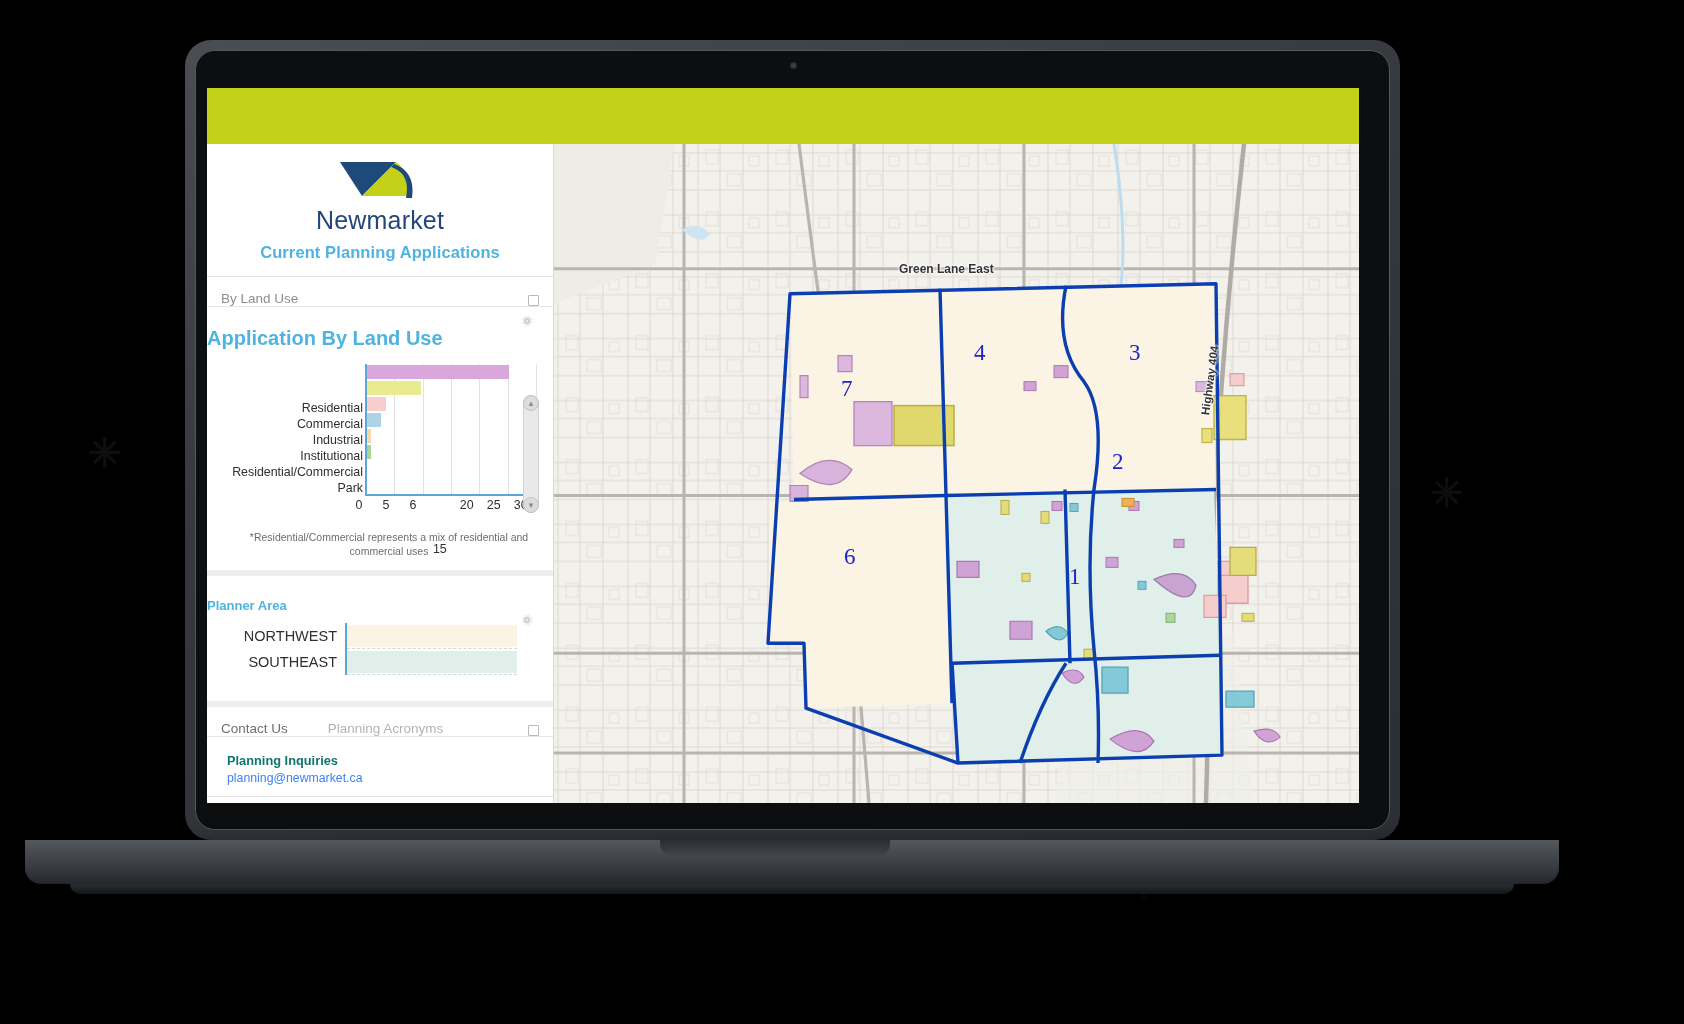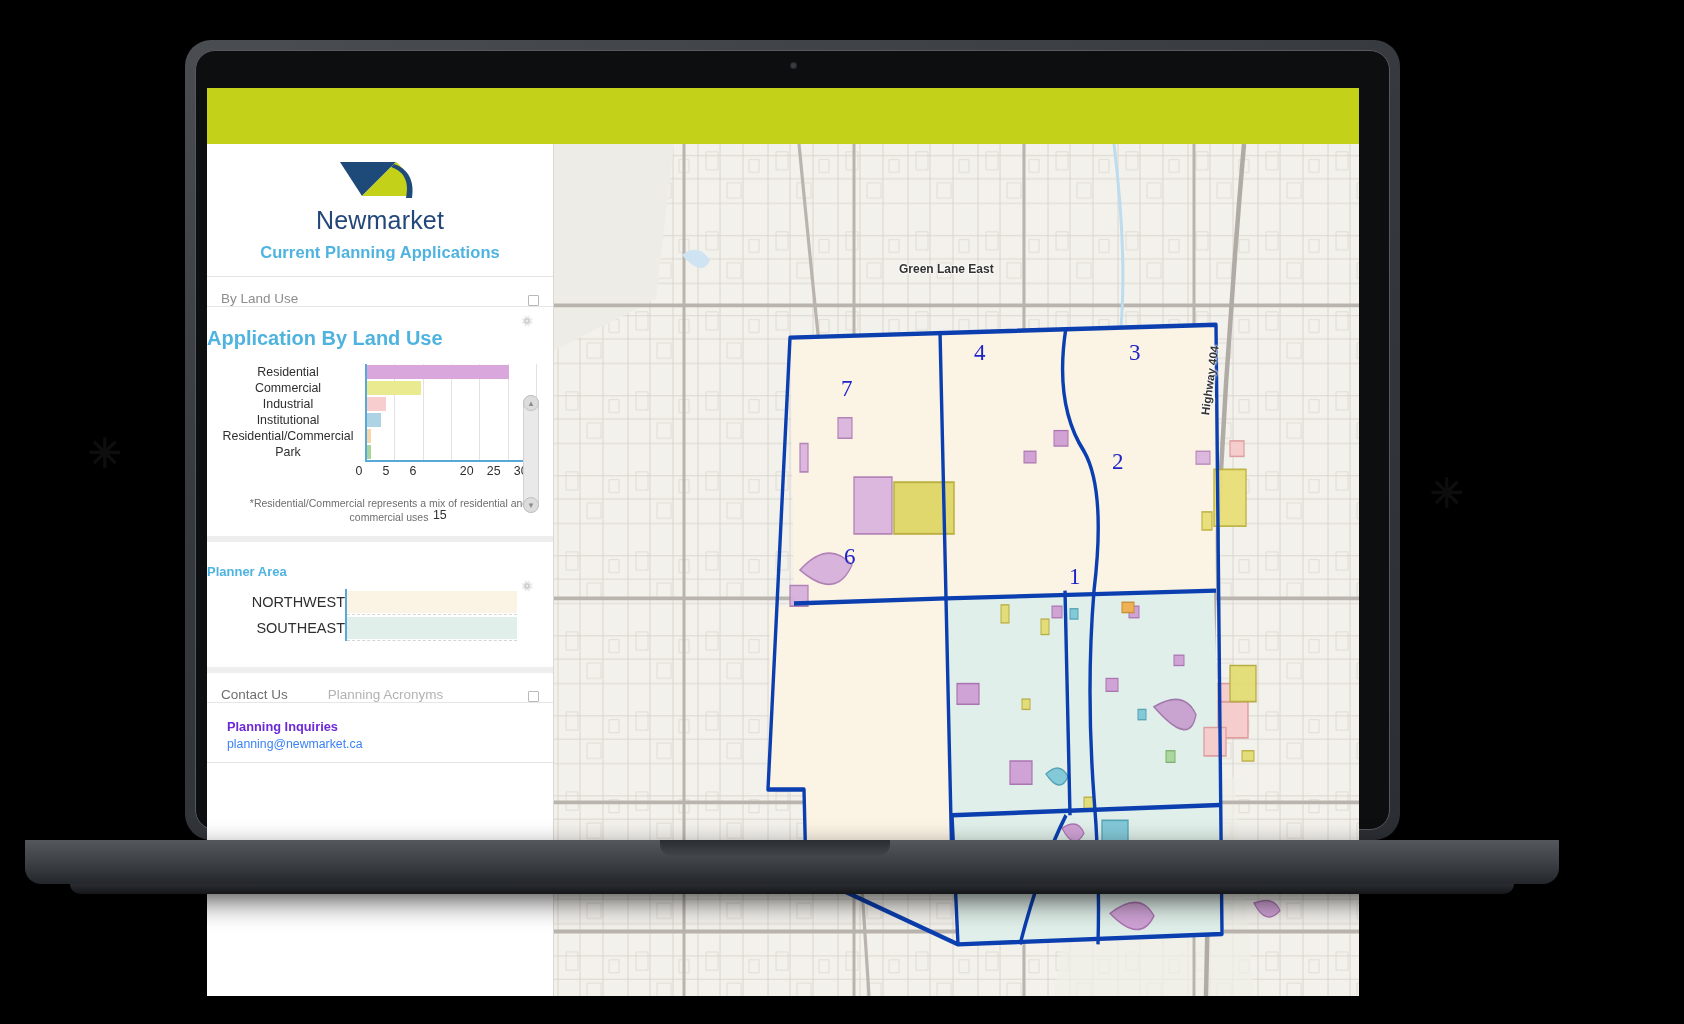--- a/index.html
+++ b/index.html
@@ -23,21 +23,21 @@
   .laptop-inner {
     position: absolute; left: 195px; top: 50px; width: 1195px; height: 780px;
     background:#0d0e10; border-radius: 20px;
     border: 1px solid #55585d;
   }
   .camera {
     position:absolute; left: 790px; top: 62px; width: 7px; height: 7px;
     border-radius:50%; background:#3a3d42; box-shadow: inset 0 0 2px #000;
   }
   .screen {
-    position: absolute; left: 207px; top: 88px; width: 1152px; height: 908px;
+    position: absolute; left: 207px; top: 88px; width: 1152px; height: 715px;
     background: #ffffff; overflow: hidden;
   }
   .laptop-base {
     position:absolute; left: 25px; top: 840px; width: 1534px; height: 44px;
     background: linear-gradient(180deg,#54575c 0%, #3b3e43 55%, #23262a 100%);
     border-radius: 0 0 16px 16px;
     box-shadow: 0 14px 30px rgba(0,0,0,.8);
   }
   .laptop-hinge {
     position:absolute; left: 660px; top: 840px; width: 230px; height: 16px;
@@ -93,21 +93,21 @@
   }
 
   .chart-title {
     text-align:left; font-size: 20px; font-weight:700; color:#4fb3e0;
     margin: 20px 0 14px;
   }
   .chart-title.small { font-size:13px; margin: 22px 0 10px; }
 
   
   .hchart { display:flex; padding: 0 16px 0 6px; }
-  .hc-labels { width: 152px; flex:0 0 152px; text-align:center; padding-right:2px; }
+  .hc-labels { width: 152px; flex:0 0 152px; text-align:right; padding-right:2px;margin-top:36px; }
   .hc-labels div {
     height: 16px; line-height: 16px; font-size: 12.4px; color:#2f2f2f;
     white-space: nowrap;
   }
   .hc-plot {
     position:relative; flex:1; border-left: 2px solid #59a9d8; border-bottom: 2px solid #59a9d8;
     background:
       repeating-linear-gradient(to right, transparent 0 calc(100%/6 - 1px), #e2e2e2 calc(100%/6 - 1px) calc(100%/6));
   }
   .hc-rows { position:relative; }
@@ -131,28 +131,28 @@
   .slider .knob {
     position:absolute; left:-1px; width:16px; height:16px; border-radius:50%;
     background:#dcdcdc; border:1px solid #c2c2c2; color:#8b8b8b;
     font-size:9px; text-align:center; line-height:14px;
   }
   .slider .knob.top { top:-1px; }
   .slider .knob.bot { bottom:-1px; }
 
   
   .pchart { display:flex; padding: 0 36px 0 6px; }
-  .pc-labels { width: 132px; flex:0 0 132px; text-align:right; }
+  .pc-labels { width: 132px; flex:0 0 132px; text-align:right; padding-right:8px; }
   .pc-labels div { height: 26px; line-height:26px; font-size: 14.5px; color:#2f2f2f; }
   .pc-plot { position:relative; flex:1; border-left:2px solid #59a9d8; }
   .pc-row { height:26px; position:relative; border-bottom:1px dashed #d5d5d5; }
   .pc-bar { position:absolute; left:0; top:2px; height:22px; }
 
   .contact { padding: 16px 20px 10px; }
-  .contact b { font-size: 12.8px; color:#6d28d9; display:block; }
+  .contact b { font-size: 12.8px; color:#0f766e; display:block; }
   .contact span { font-size: 12.3px; color:#3b82f6; }
 
   
   .map { flex:1; position:relative; background:#f9a8d4; overflow:hidden; min-width:0; }
   .map svg { position:absolute; inset:0; width:100%; height:100%; display:block; }
   .zone-num {
     position:absolute; color:#1f23c8; font-size:23px; font-weight:400;
     font-family:"Liberation Serif", serif; pointer-events:none;
   }
   .map-label {

